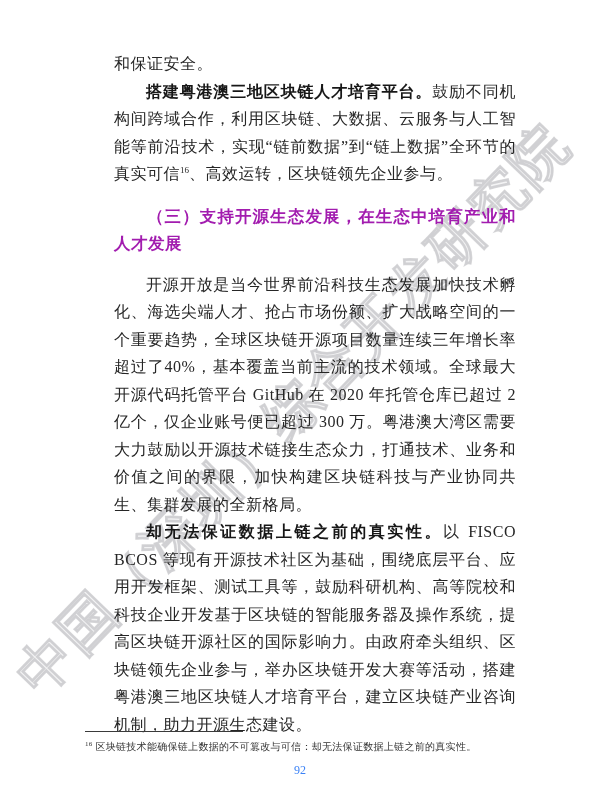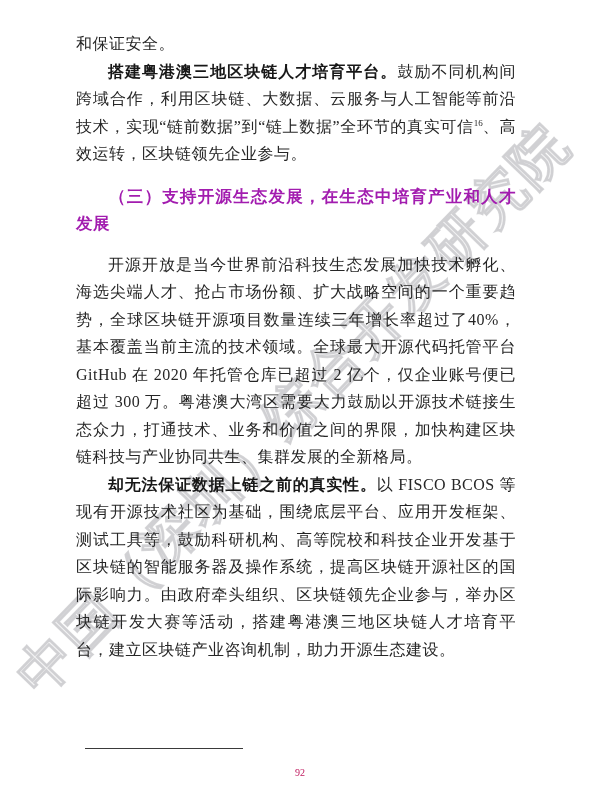--- a/index.html
+++ b/index.html
@@ -24,25 +24,26 @@
     font-weight: bold;
     color: rgba(140, 140, 145, 0.10);
     -webkit-text-stroke: 1px rgba(120, 120, 125, 0.28);
     z-index: 0;
     pointer-events: none;
     user-select: none;
   }
   .content {
     position: relative;
     z-index: 1;
-    padding: 30px 84px 0 76px;
+    padding: 30px 84px 0 114px;
     font-size: 16px;
     line-height: 27.5px;
     text-align: justify;
     letter-spacing: 0.5px;
+    margin-top: 20px;
   }
   .para { text-indent: 2em; }
   .para-continuation { text-indent: 0; }
   .lead-bold { font-weight: bold; color: #171717; }
   .section-heading {
     font-weight: bold;
     color: #a21caf;
     text-indent: 2em;
     font-size: 16.5px;
     margin-top: 15px;
@@ -71,22 +72,22 @@
     margin-bottom: 5px;
   }
   .footnote-line sup { font-size: 7px; }
   .page-number {
     position: absolute;
     left: 0;
     right: 0;
     bottom: 10px;
     z-index: 1;
     text-align: center;
-    font-size: 10px;
-    color: #be185d;
+    font-size: 12px;
+    color: #3b82f6;
   }
 </style>
 </head>
 <body>
 
 <div class="page">
 
   <div class="watermark">中国（深圳）综合开发研究院</div>
 
   <div class="content">
@@ -98,17 +99,18 @@
     <p class="section-heading">（三）支持开源生态发展，在生态中培育产业和人才发展</p>
 
     <p class="para">开源开放是当今世界前沿科技生态发展加快技术孵化、海选尖端人才、抢占市场份额、扩大战略空间的一个重要趋势，全球区块链开源项目数量连续三年增长率超过了40%，基本覆盖当前主流的技术领域。全球最大开源代码托管平台 GitHub 在 2020 年托管仓库已超过 2 亿个，仅企业账号便已超过 300 万。粤港澳大湾区需要大力鼓励以开源技术链接生态众力，打通技术、业务和价值之间的界限，加快构建区块链科技与产业协同共生、集群发展的全新格局。</p>
 
     <p class="para"><span class="lead-bold">却无法保证数据上链之前的真实性。</span><span>以 FISCO BCOS 等现有开源技术社区为基础，围绕底层平台、应用开发框架、测试工具等，鼓励科研机构、高等院校和科技企业开发基于区块链的智能服务器及操作系统，提高区块链开源社区的国际影响力。由政府牵头组织、区块链领先企业参与，举办区块链开发大赛等活动，搭建粤港澳三地区块链人才培育平台，建立区块链产业咨询机制，助力开源生态建设。</span></p>
 
   </div>
 
   <div class="footnote-area">
     <div class="footnote-separator"></div>
+    <div class="footnote-line"><sup>16</sup> <span>区块链技术能确保链上数据的不可篡改与可信：却无法保证数据上链之前的真实性。</span></div>
   </div>
 
   <div class="page-number">92</div>
 
 </div>
 
 </body></html>

